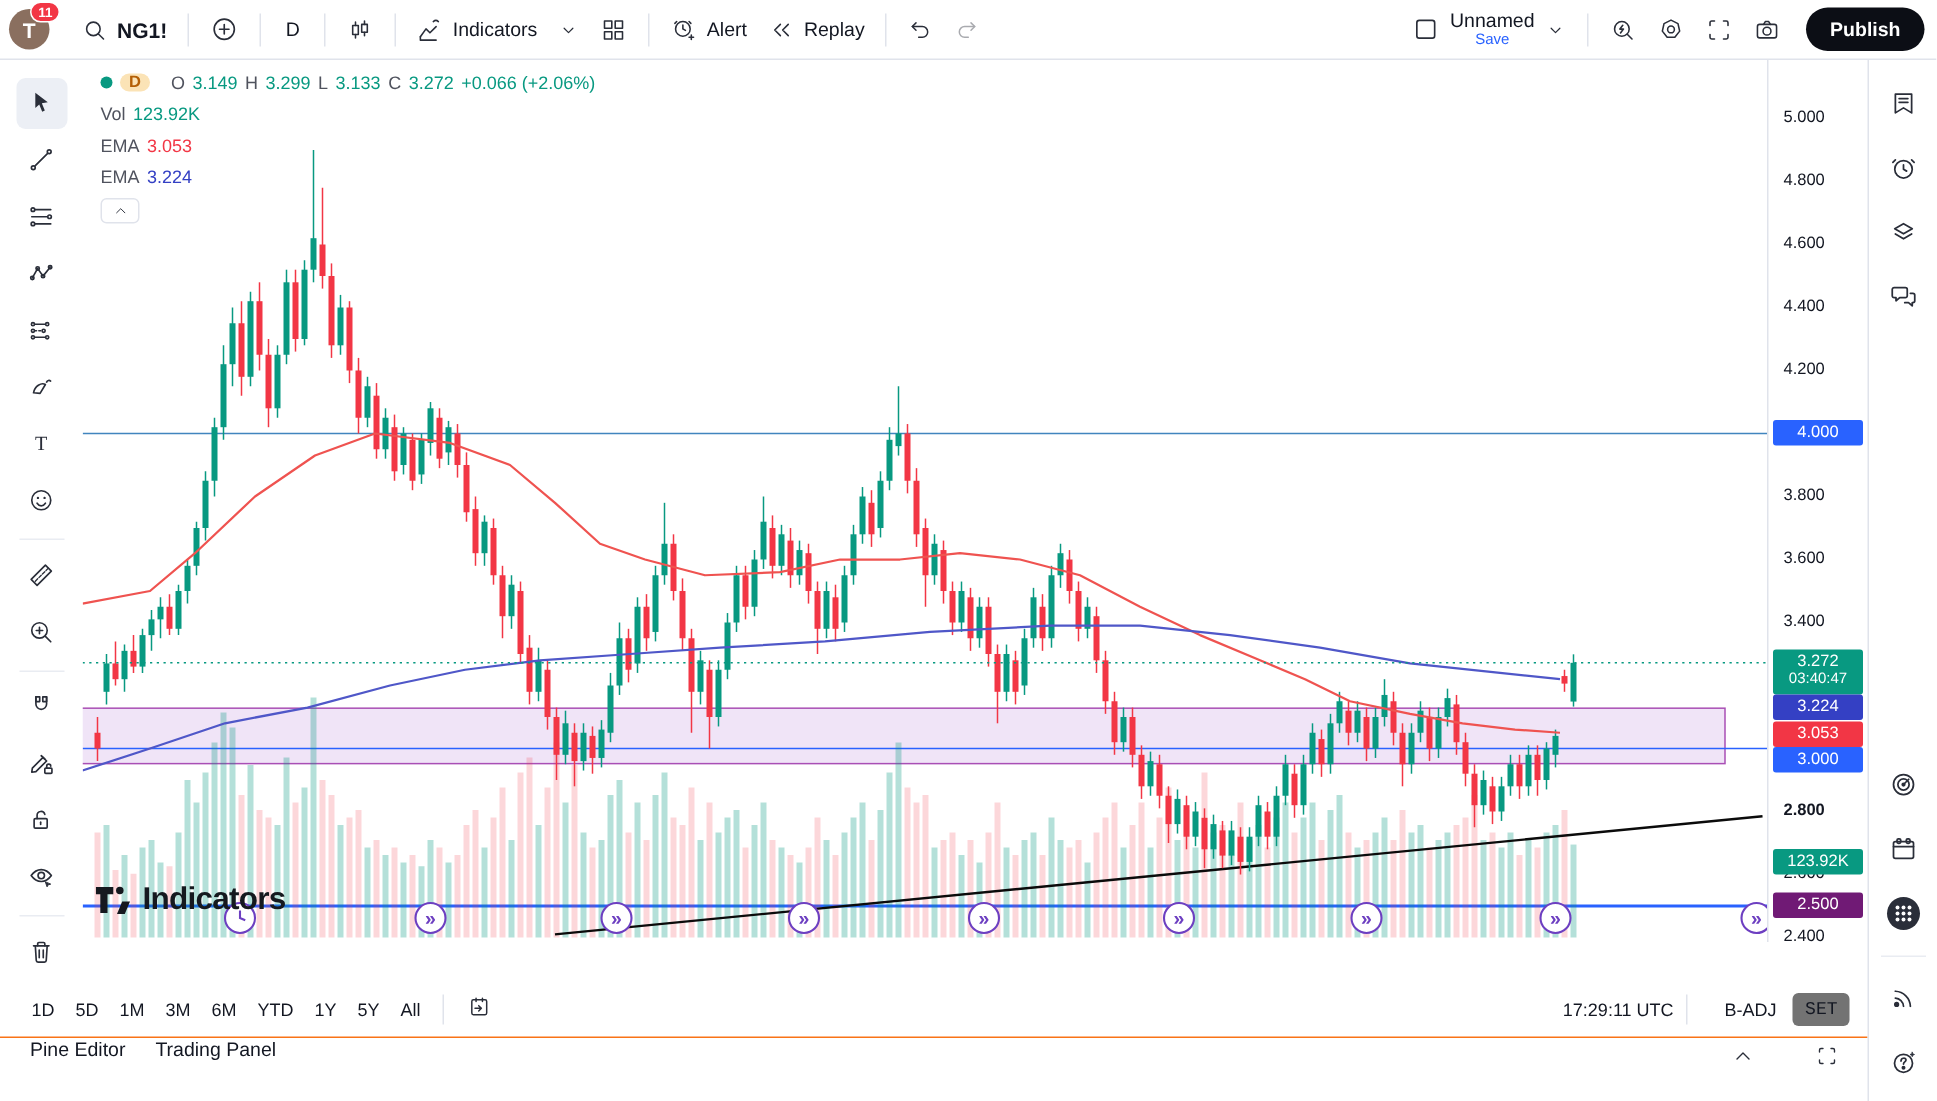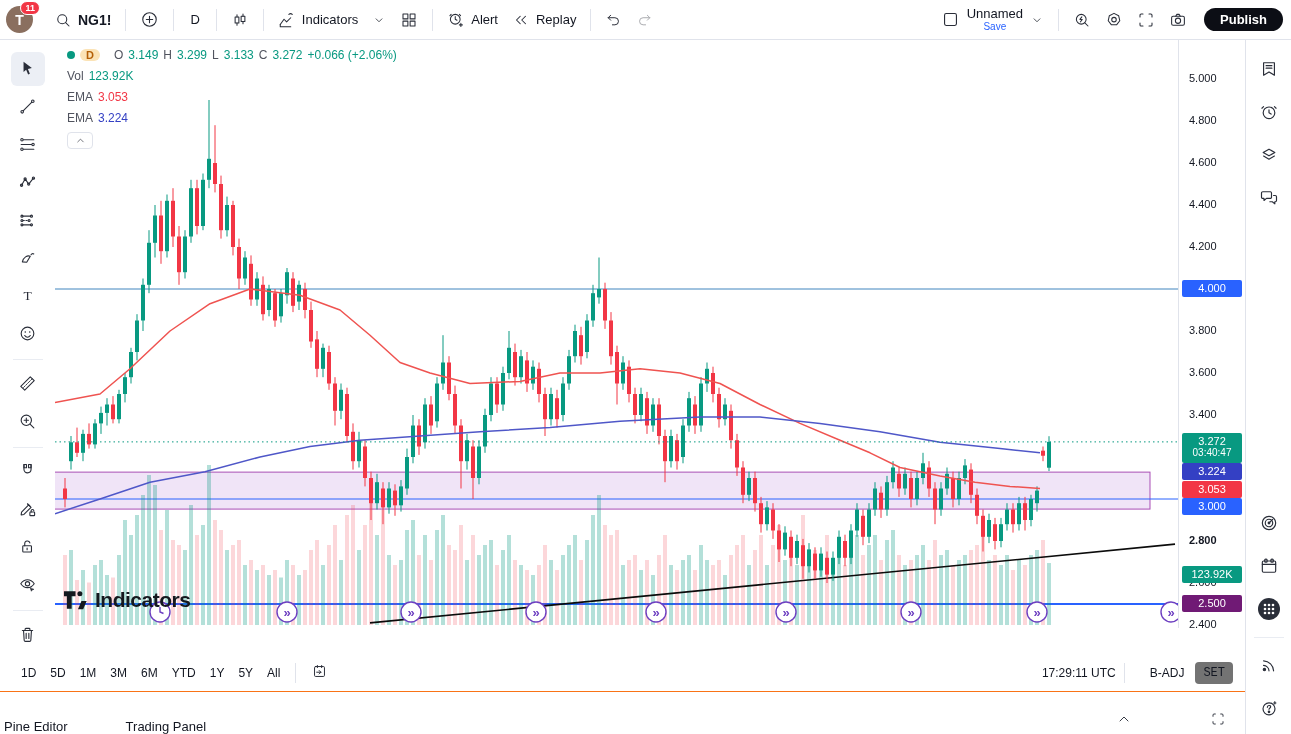--- a/index.html
+++ b/index.html
@@ -9,21 +9,21 @@
   
   #topbar { height:40px; border-bottom:1px solid #e0e3eb; display:flex; align-items:center; padding:0 8px 0 6px; }
   .tb-div { width:1px; height:22px; background:#e0e3eb; margin:0 7px; }
   #avatar { width:27px; height:27px; border-radius:50%; background:#8a6f5f; color:#fff; font-weight:bold;
     display:flex; align-items:center; justify-content:center; font-size:14px; position:relative; margin-right:14px; cursor:pointer;}
   #avatar .badge { position:absolute; top:-5px; right:-7px; background:#f23645; color:#fff; font-size:9px;
     font-weight:bold; border-radius:8px; padding:1px 4px; border:1.5px solid #fff;}
   .tb-btn { display:flex; align-items:center; gap:6px; padding:4px 7px; border-radius:4px; cursor:pointer; font-size:13px; }
   #symbol-name { font-weight:bold; font-size:14px; }
   #tf-btn { font-size:13px; padding:4px 9px; }
-  #publish-btn { background:#0c0e15; color:#fff; border:none; border-radius:15px; height:23px;
+  #publish-btn { background:#0c0e15; color:#fff; border:none; border-radius:15px; height:29px;
     padding:0 16px; font-size:13px; font-weight:bold; cursor:pointer; margin-left:10px;}
   #save-wrap { display:flex; flex-direction:column; align-items:center; line-height:1.1; cursor:pointer;}
   #save-wrap .nm { font-size:13px; }
   #save-wrap .sv { font-size:10px; color:#2962ff; }
   .spacer { flex:1; }
   
   #mainrow { display:flex; height:694px; }
   #maincol { width:1245px; display:flex; flex-direction:column; }
   #chartrow { height:615px; display:flex; }
   
@@ -58,21 +58,21 @@
   #watermark span { font-size:21px; font-weight:bold; color:#15191f; letter-spacing:-0.5px; }
   
   #btoolbar { height:37px; border-bottom:1px solid #f97316; display:flex; align-items:center;
     padding:0 12px 0 14px; font-size:12px; }
   .rng { padding:4px 7px; border-radius:4px; cursor:pointer; }
   .bt-div { width:1px; height:20px; background:#e0e3eb; margin:0 8px; }
   #clock-utc { color:#131722; }
   #adj-label { margin:0 4px 0 10px; cursor:pointer; }
   #set-chip { background:#737373; padding:4px 8px; border-radius:4px; cursor:pointer;font-family:Liberation Mono, monospace; }
   
-  #pinerow { height:42px; display:flex; align-items:flex-end; padding:0 12px 0 4px; font-size:13px; gap:58px; }
+  #pinerow { height:42px; display:flex; align-items:flex-start; padding:0 12px 0 20px; font-size:13px; gap:20px; }
   .pine-item { cursor:pointer; }
   
   #rightbar { width:46px; border-left:1px solid #e0e3eb; display:flex; flex-direction:column; align-items:center;
     padding-top:12px; }
   .rtool { width:34px; height:34px; display:flex; align-items:center; justify-content:center; border-radius:6px;
     cursor:pointer; margin-bottom:9px; }
   .rb-spacer { flex:1; }
   .rb-div { width:30px; height:1px; background:#e9ecf2; margin:2px 0 10px; }
 </style>
 </head>

